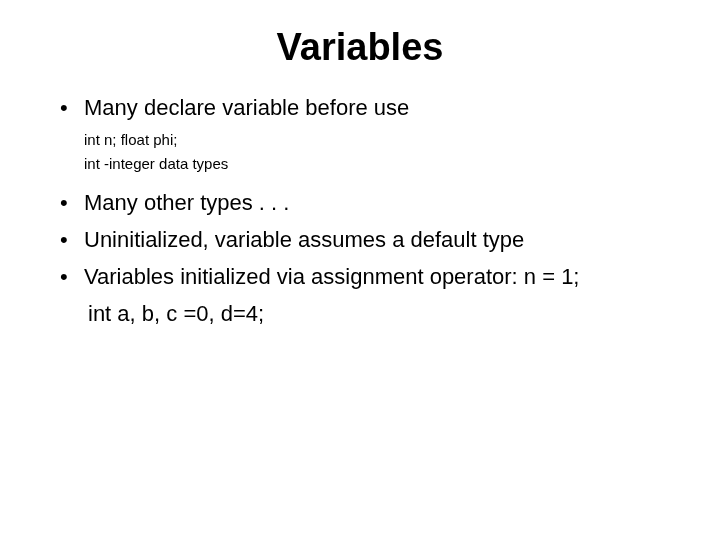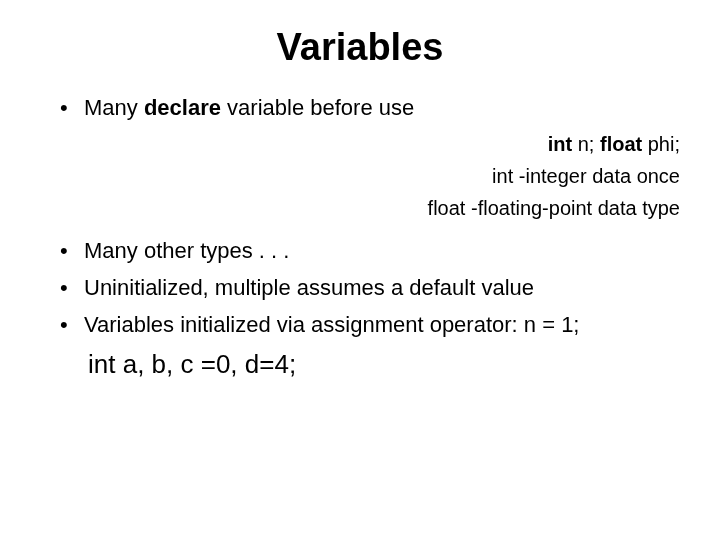--- a/index.html
+++ b/index.html
@@ -3,52 +3,51 @@
 <meta charset="utf-8">
 <style>
   * { margin: 0; padding: 0; box-sizing: border-box; }
   html, body { width: 720px; height: 540px; background: #fff; font-family: Arial, Helvetica, sans-serif; color: #000; }
   .slide { width: 720px; height: 540px; padding: 20px 40px 20px 40px; }
   .title { text-align: center; font-size: 38px; font-weight: bold; margin-top: 6px; margin-bottom: 22px; }
   ul.main { list-style: none; padding-left: 20px; }
   ul.main > li { position: relative; padding-left: 24px; font-size: 22px; line-height: 1.5; margin-bottom: 4px; }
   ul.main > li::before { content: "•"; position: absolute; left: 0; top: 0; font-size: 22px; }
   .sub { padding-left: 44px; margin-top: 4px; margin-bottom: 10px; }
-  .sub div { font-size: 20px; line-height: 1.6; text-align: right; }
-  .strong-word { font-weight: bold; margin-top: 8px; }
-  .indent-last { padding-left: 48px; font-size: 26px; line-height: 1.5; }
+  .sub div { font-size: 15px; line-height: 1.6; }
+  .strong-word { font-weight: normal; margin-top: 8px; }
+  .indent-last { padding-left: 48px; font-size: 22px; line-height: 1.5; }
 </style>
 </head>
 <body>
 
 <div class="slide">
   <h1 class="title">Variables</h1>
 
   <ul class="main">
 
     <li>
       <span>Many </span><span class="strong-word">declare</span><span> variable before use</span>
     </li>
 
   </ul>
 
   <div class="sub">
     <div>
       <span class="strong-word">int</span><span> n;  </span><span class="strong-word">float</span><span> phi;</span>
     </div>
-    <div>int -integer data once</div>
-    <div>float -floating-point data type</div>
+    <div>int -integer data types</div>
   </div>
 
   <ul class="main">
     <li>
       <span>Many other types . . .</span>
     </li>
     <li>
-      <span>Uninitialized, multiple assumes a default value</span>
+      <span>Uninitialized, variable assumes a default type</span>
     </li>
     <li>
       <span>Variables initialized via assignment operator: n = 1;</span>
     </li>
   </ul>
 
   <div class="indent-last">int a, b, c =0, d=4;</div>
 </div>
 
 </body></html>

